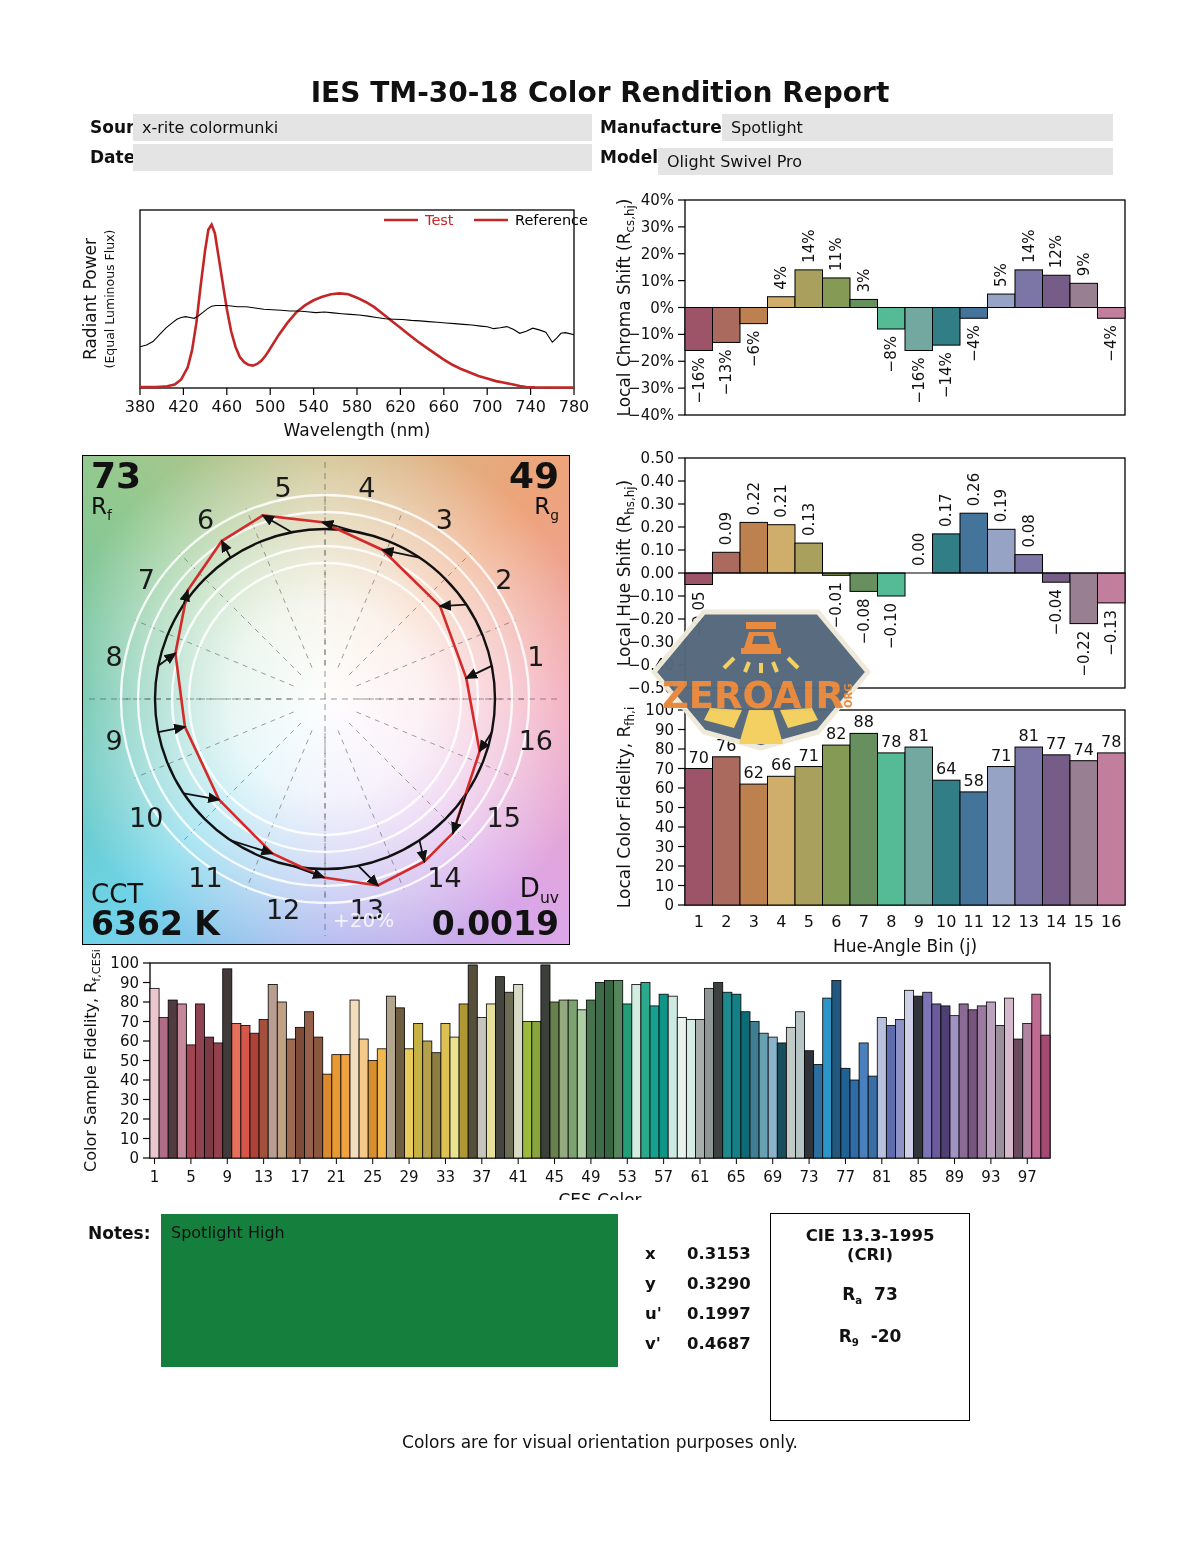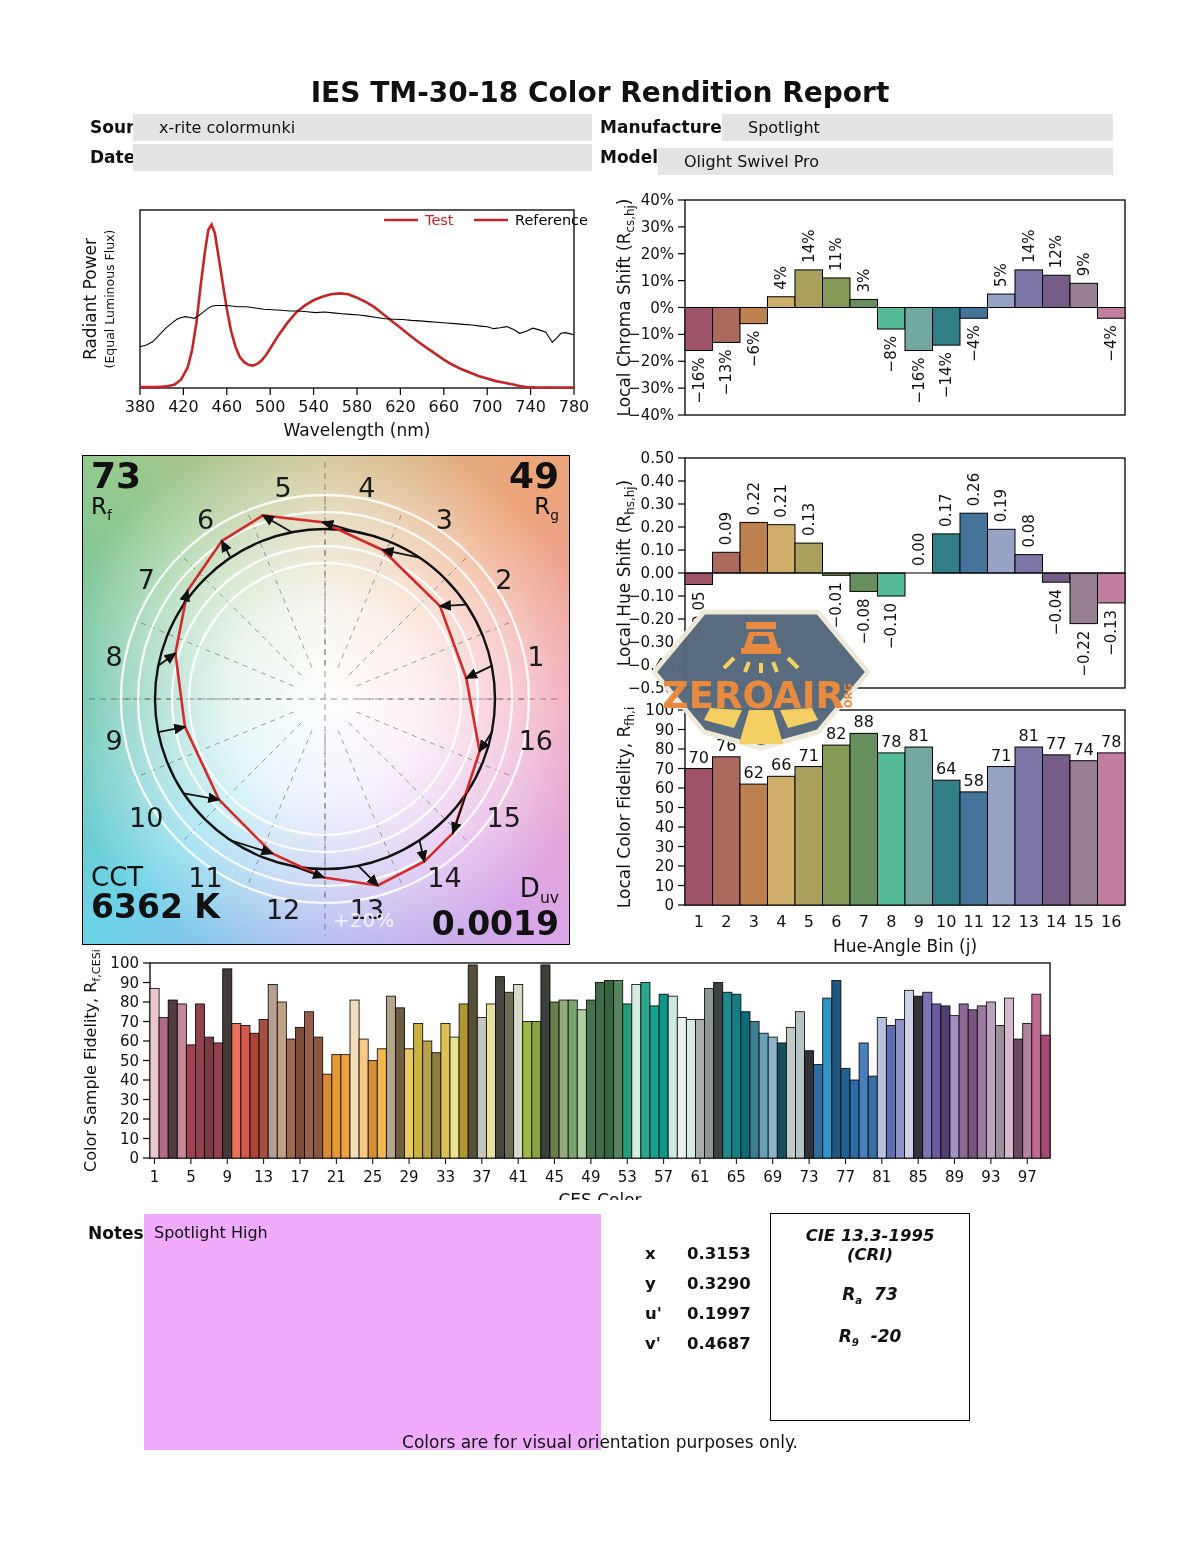--- a/index.html
+++ b/index.html
@@ -1,42 +1,42 @@
 <!DOCTYPE html>
 <html><head>
 <meta charset="utf-8">
 <style>
   html,body{margin:0;padding:0;background:#fff;}
   #page{position:relative;width:1200px;height:1550px;background:#fff;
         font-family:"DejaVu Sans","Liberation Sans",sans-serif;color:#111;overflow:hidden;}
   .abs{position:absolute;}
   #report-title{top:76px;left:0;width:1200px;text-align:center;font-size:28px;font-weight:bold;}
   .meta-label{font-weight:bold;font-size:17px;line-height:27px;}
-  .meta-field{background:#e4e4e4;height:27px;font-size:16px;line-height:27px;padding-left:26px;box-sizing:border-box;}
+  .meta-field{background:#e4e4e4;height:27px;font-size:16px;line-height:27px;padding-left:9px;box-sizing:border-box;}
   .chart{position:absolute;}
   svg text{font-family:"DejaVu Sans","Liberation Sans",sans-serif;}
   
   #vector-plot{left:82px;top:455px;width:488px;height:490px;border:1.5px solid #000;box-sizing:border-box;}
   #vector-bg{position:absolute;left:0;top:0;width:100%;height:100%;
      background:conic-gradient(from 0deg,#cfc08b,#eda379 45deg,#f2a3b7 90deg,#dba6e8 135deg,#a9b2ee 180deg,#6ed3e8 225deg,#64c2a8 270deg,#93c98f 315deg,#cfc08b 360deg);}
   #vector-bg2{position:absolute;left:0;top:0;width:100%;height:100%;
      background:radial-gradient(circle at 50% 50%,rgba(255,255,255,.98) 0%,rgba(255,255,255,.85) 28%,rgba(255,255,255,.45) 55%,rgba(255,255,255,0) 80%);}
   .corner{position:absolute;line-height:1.02;}
   .big-num{font-size:36px;font-weight:bold;}
   .mid-num{font-size:33px;font-weight:bold;}
   .corner-sym{font-size:23px;}
   sub{font-size:60%;}
   #ring-label{position:absolute;left:250px;top:452px;color:rgba(255,255,255,.8);font-size:20px;}
   #watermark{left:646px;top:596px;width:230px;height:156px;opacity:.97;z-index:5;}
   #notes-label{left:88px;top:1220px;}
-  #notes-box{left:144px;top:1214px;width:457px;height:236px;background:#f0abfc;font-size:16px;padding:9px 10px;box-sizing:border-box;}
+  #notes-box{left:161px;top:1214px;width:457px;height:153px;background:#15803d;font-size:16px;padding:9px 10px;box-sizing:border-box;}
   #chroma-table{left:645px;top:1238px;font-size:16.5px;font-weight:bold;}
   #chroma-table .row{display:flex;height:30px;align-items:center;}
   #chroma-table .k{width:42px;}
-  #cri-box{left:770px;top:1213px;width:200px;height:208px;border:1.5px solid #000;box-sizing:border-box;text-align:center;font-weight:bold;font-size:16.5px;font-style:italic;}
+  #cri-box{left:770px;top:1213px;width:200px;height:208px;border:1.5px solid #000;box-sizing:border-box;text-align:center;font-weight:bold;font-size:16.5px;}
   #cri-box .t{margin-top:12px;}
   #cri-box .s{margin-top:0;}
   #cri-box .r{margin-top:20px;font-size:17px;}
   #footer{top:1432px;left:0;width:1200px;text-align:center;font-weight:normal;font-size:17px;}
 </style>
 </head>
 <body>
 
 <div id="page">
 
@@ -517,21 +517,21 @@
         <text x="452.86883528669455" y="293.94441923346767" fill="#1a1a1a" font-size="27" text-anchor="middle">16</text>
       </svg>
     <div class="corner" style="left:8px;top:2px;">
       <div class="big-num">73</div>
       <div class="corner-sym"><span>R</span><sub>f</sub></div>
     </div>
     <div class="corner" style="right:10px;top:2px;text-align:right;">
       <div class="big-num">49</div>
       <div class="corner-sym"><span>R</span><sub>g</sub></div>
     </div>
-    <div class="corner" style="left:8px;bottom:20px;">
+    <div class="corner" style="left:8px;bottom:3px;">
       <div class="corner-sym" style="font-size:26px;">CCT</div>
       <div class="mid-num">6362 K</div>
     </div>
     <div class="corner" style="right:10px;bottom:3px;text-align:right;">
       <div class="corner-sym" style="font-size:26px;"><span>D</span><sub>uv</sub></div>
       <div class="mid-num">0.0019</div>
     </div>
     <div id="ring-label">+20%</div>
   </div>
 

